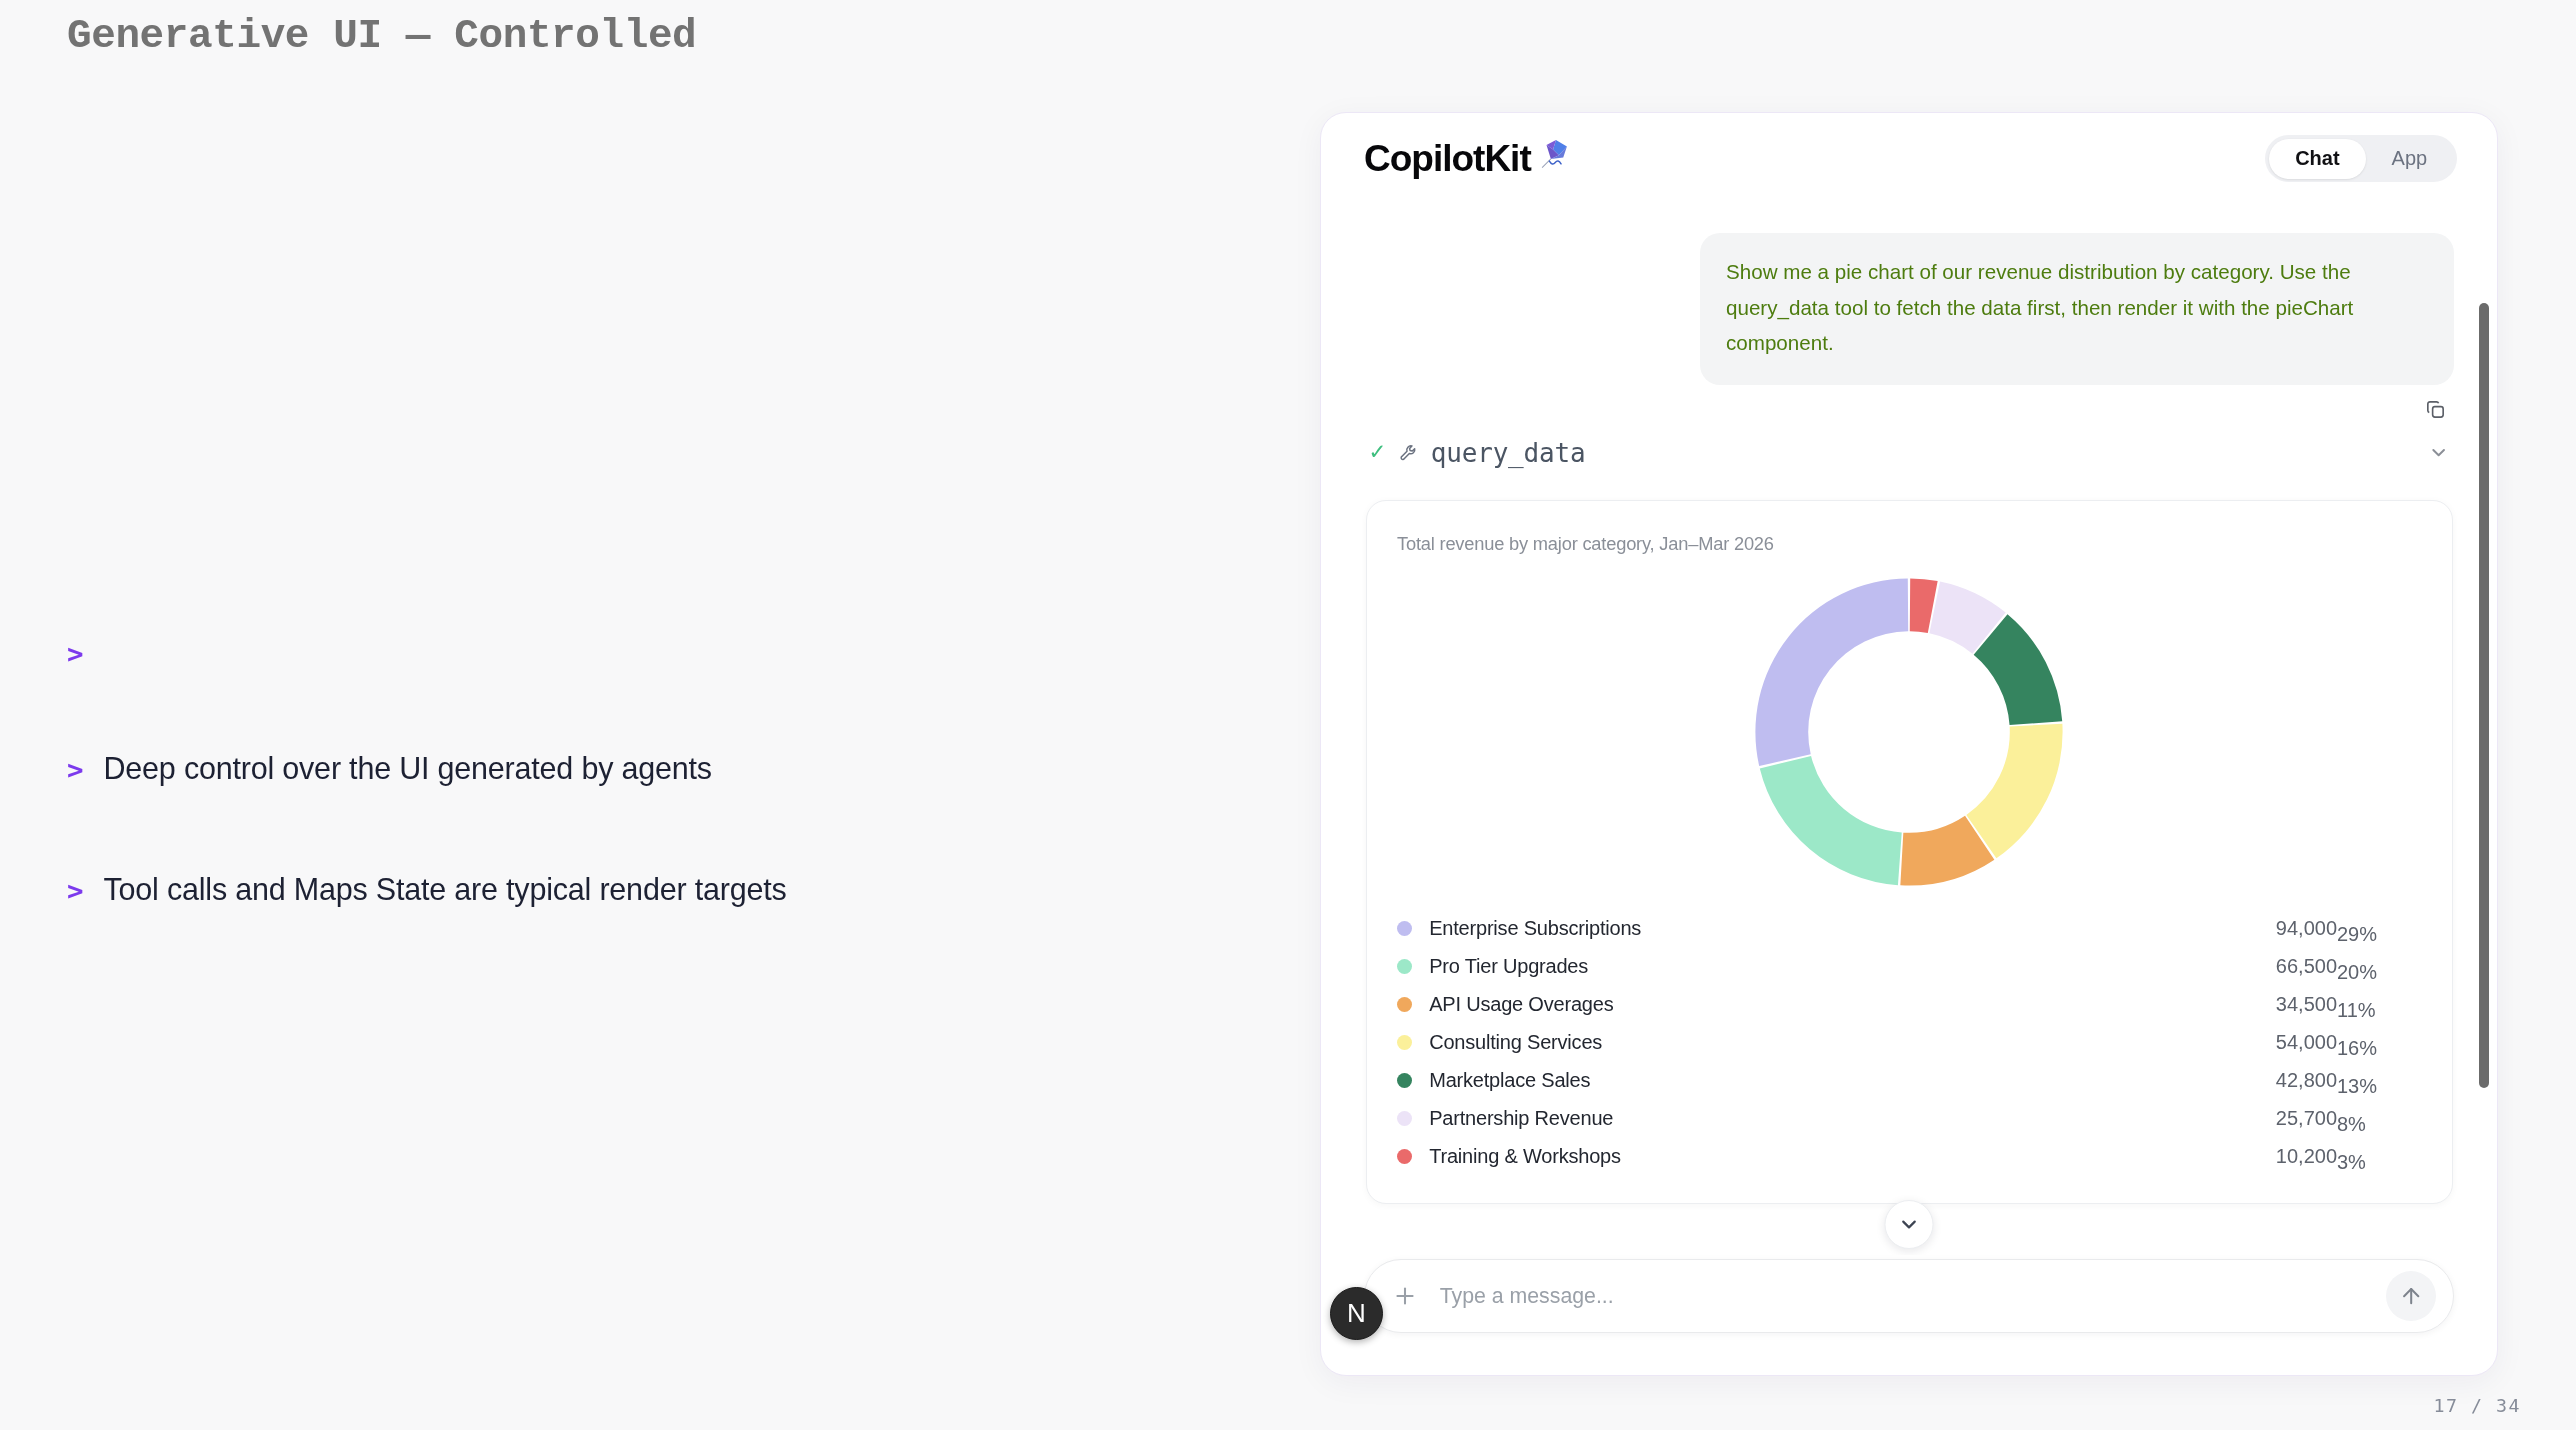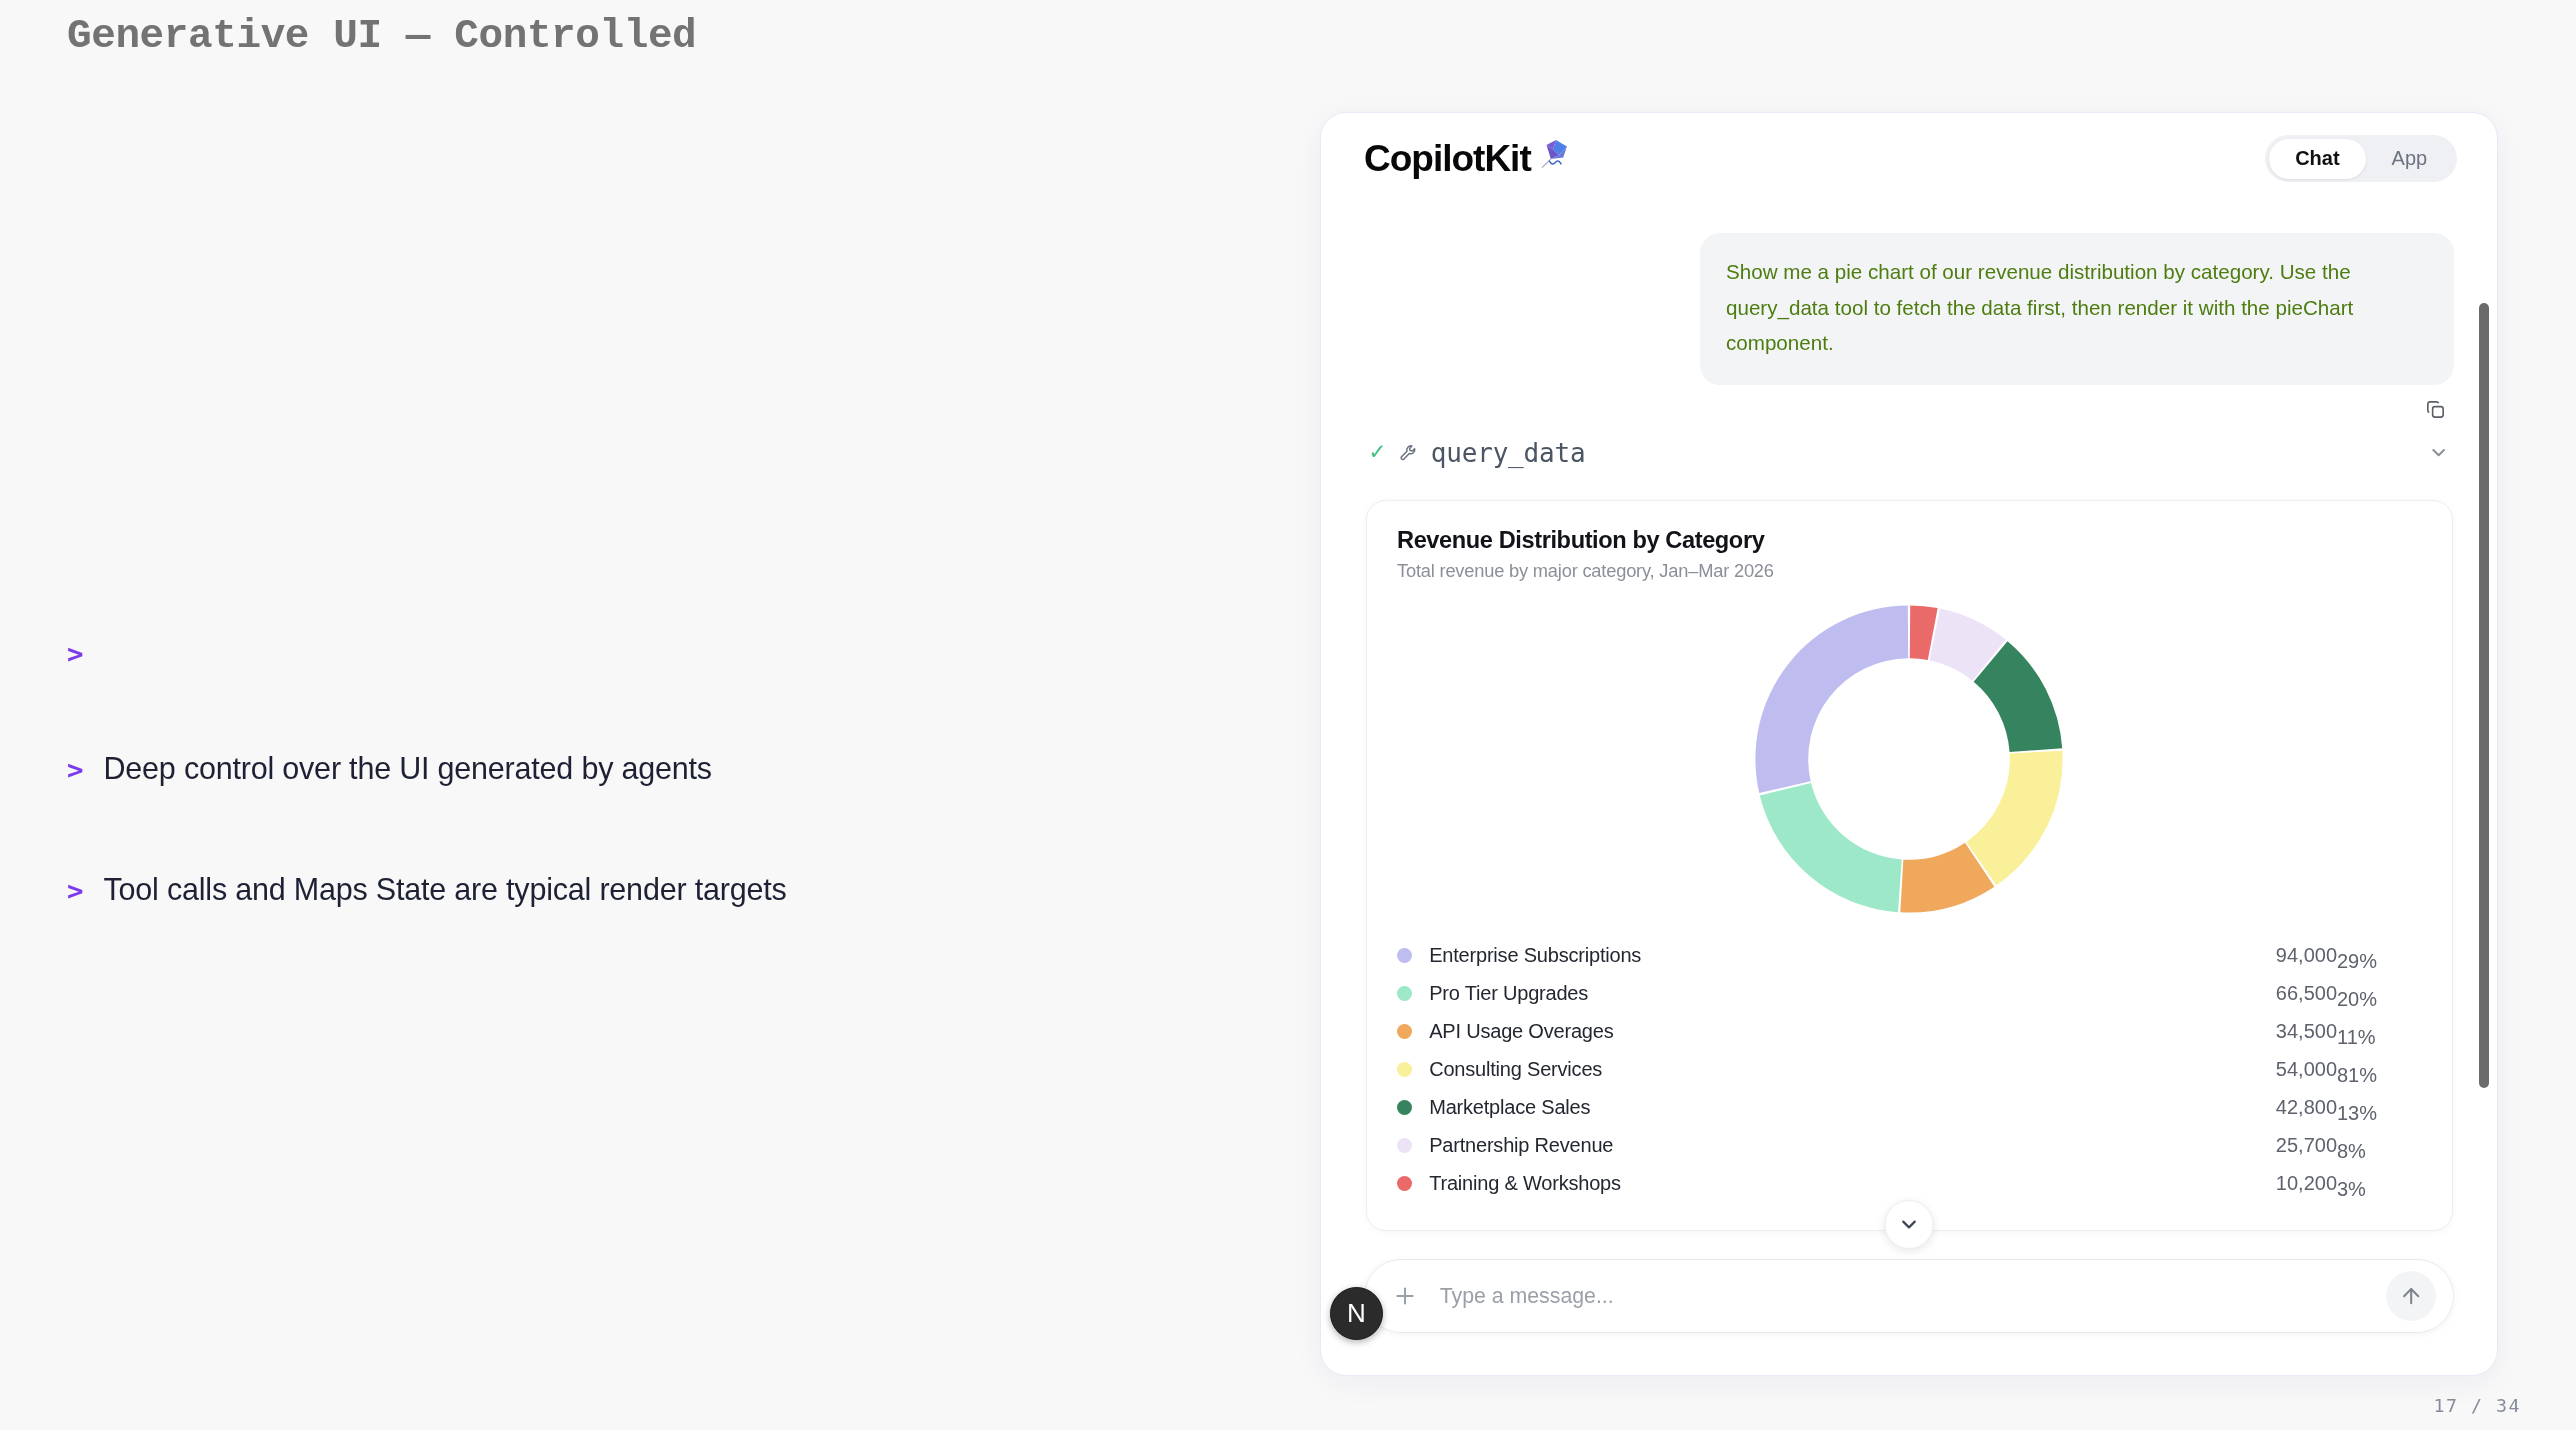--- a/index.html
+++ b/index.html
@@ -244,21 +244,20 @@
           <path d="M15.5 3.5a5 5 0 0 0-5.9 6.4L3.4 16.1a2 2 0 1 0 2.8 2.8l6.2-6.2a5 5 0 0 0 6.4-5.9l-2.9 2.9-2.6-.6-.6-2.6z"></path>
         </svg>
         <span class="tool-name">query_data</span>
         <span class="tool-spacer"></span>
         <svg class="tool-caret" viewBox="0 0 24 24" fill="none" stroke="#8b8f97" stroke-width="2.2" stroke-linecap="round" stroke-linejoin="round">
           <polyline points="6 9 12 15 18 9"></polyline>
         </svg>
       </div>
 
       <div class="chart-card">
-        <div class="chart-title">Revenue Distribution by Category</div>
         <div class="chart-sub">Total revenue by major category, Jan–Mar 2026</div>
 
         <div class="donut-wrap">
           <svg class="donut" id="donut-svg" width="320" height="320" viewBox="0 0 200 200">
               <path d="M 100.75397448531629 4.002960866100196 A 96 96 0 0 1 117.91514825742516 5.6864407260839585 L 111.75681604393526 38.106726726492596 A 63 63 0 0 0 100.49479575598882 37.00194306837825 Z" fill="#ea6a6a"></path>
               <path d="M 119.39435111236656 5.97947487420501 A 96 96 0 0 1 160.3997960458284 25.38187460393867 L 139.6373661550749 51.03185520883475 A 63 63 0 0 0 112.72754291749055 38.29903038619704 Z" fill="#ece3f7"></path>
               <path d="M 161.56439524569117 26.339798818953 A 96 96 0 0 1 195.76698088984315 93.3152882452258 L 162.84708120895957 95.61315791092943 A 63 63 0 0 0 140.40163437998484 51.6604929749379 Z" fill="#35845f"></path>
               <path d="M 195.86016524374222 94.82035527835762 A 96 96 0 0 1 154.60994703383136 178.95412392625312 L 135.83777774095182 151.8136438266036 A 63 63 0 0 0 162.90823344120582 96.6008581514222 Z" fill="#fbf09a"></path>
               <path d="M 153.36305246260267 179.8021593183638 A 96 96 0 0 1 94.59062244142007 195.847475889711 L 96.45009597718192 162.89990605262284 A 63 63 0 0 0 135.019503178583 152.37016705267624 Z" fill="#f0a85c"></path>
               <path d="M 93.08578306556844 195.75068461469934 A 96 96 0 0 1 6.737312197236221 122.76117448209158 L 38.79636112943627 114.9370207538726 A 63 63 0 0 0 95.46254513677928 162.83638677839645 Z" fill="#9ce8c8"></path>
@@ -282,21 +281,21 @@
             <div class="legend-row">
               <span class="legend-dot" style="background: rgb(240, 168, 92);"></span>
               <span class="legend-label">API Usage Overages</span>
               <span class="legend-value">34,500</span>
               <span class="legend-pct">11%</span>
             </div>
             <div class="legend-row">
               <span class="legend-dot" style="background: rgb(251, 240, 154);"></span>
               <span class="legend-label">Consulting Services</span>
               <span class="legend-value">54,000</span>
-              <span class="legend-pct">81%</span>
+              <span class="legend-pct">16%</span>
             </div>
             <div class="legend-row">
               <span class="legend-dot" style="background: rgb(53, 132, 95);"></span>
               <span class="legend-label">Marketplace Sales</span>
               <span class="legend-value">42,800</span>
               <span class="legend-pct">13%</span>
             </div>
             <div class="legend-row">
               <span class="legend-dot" style="background: rgb(236, 227, 247);"></span>
               <span class="legend-label">Partnership Revenue</span>

